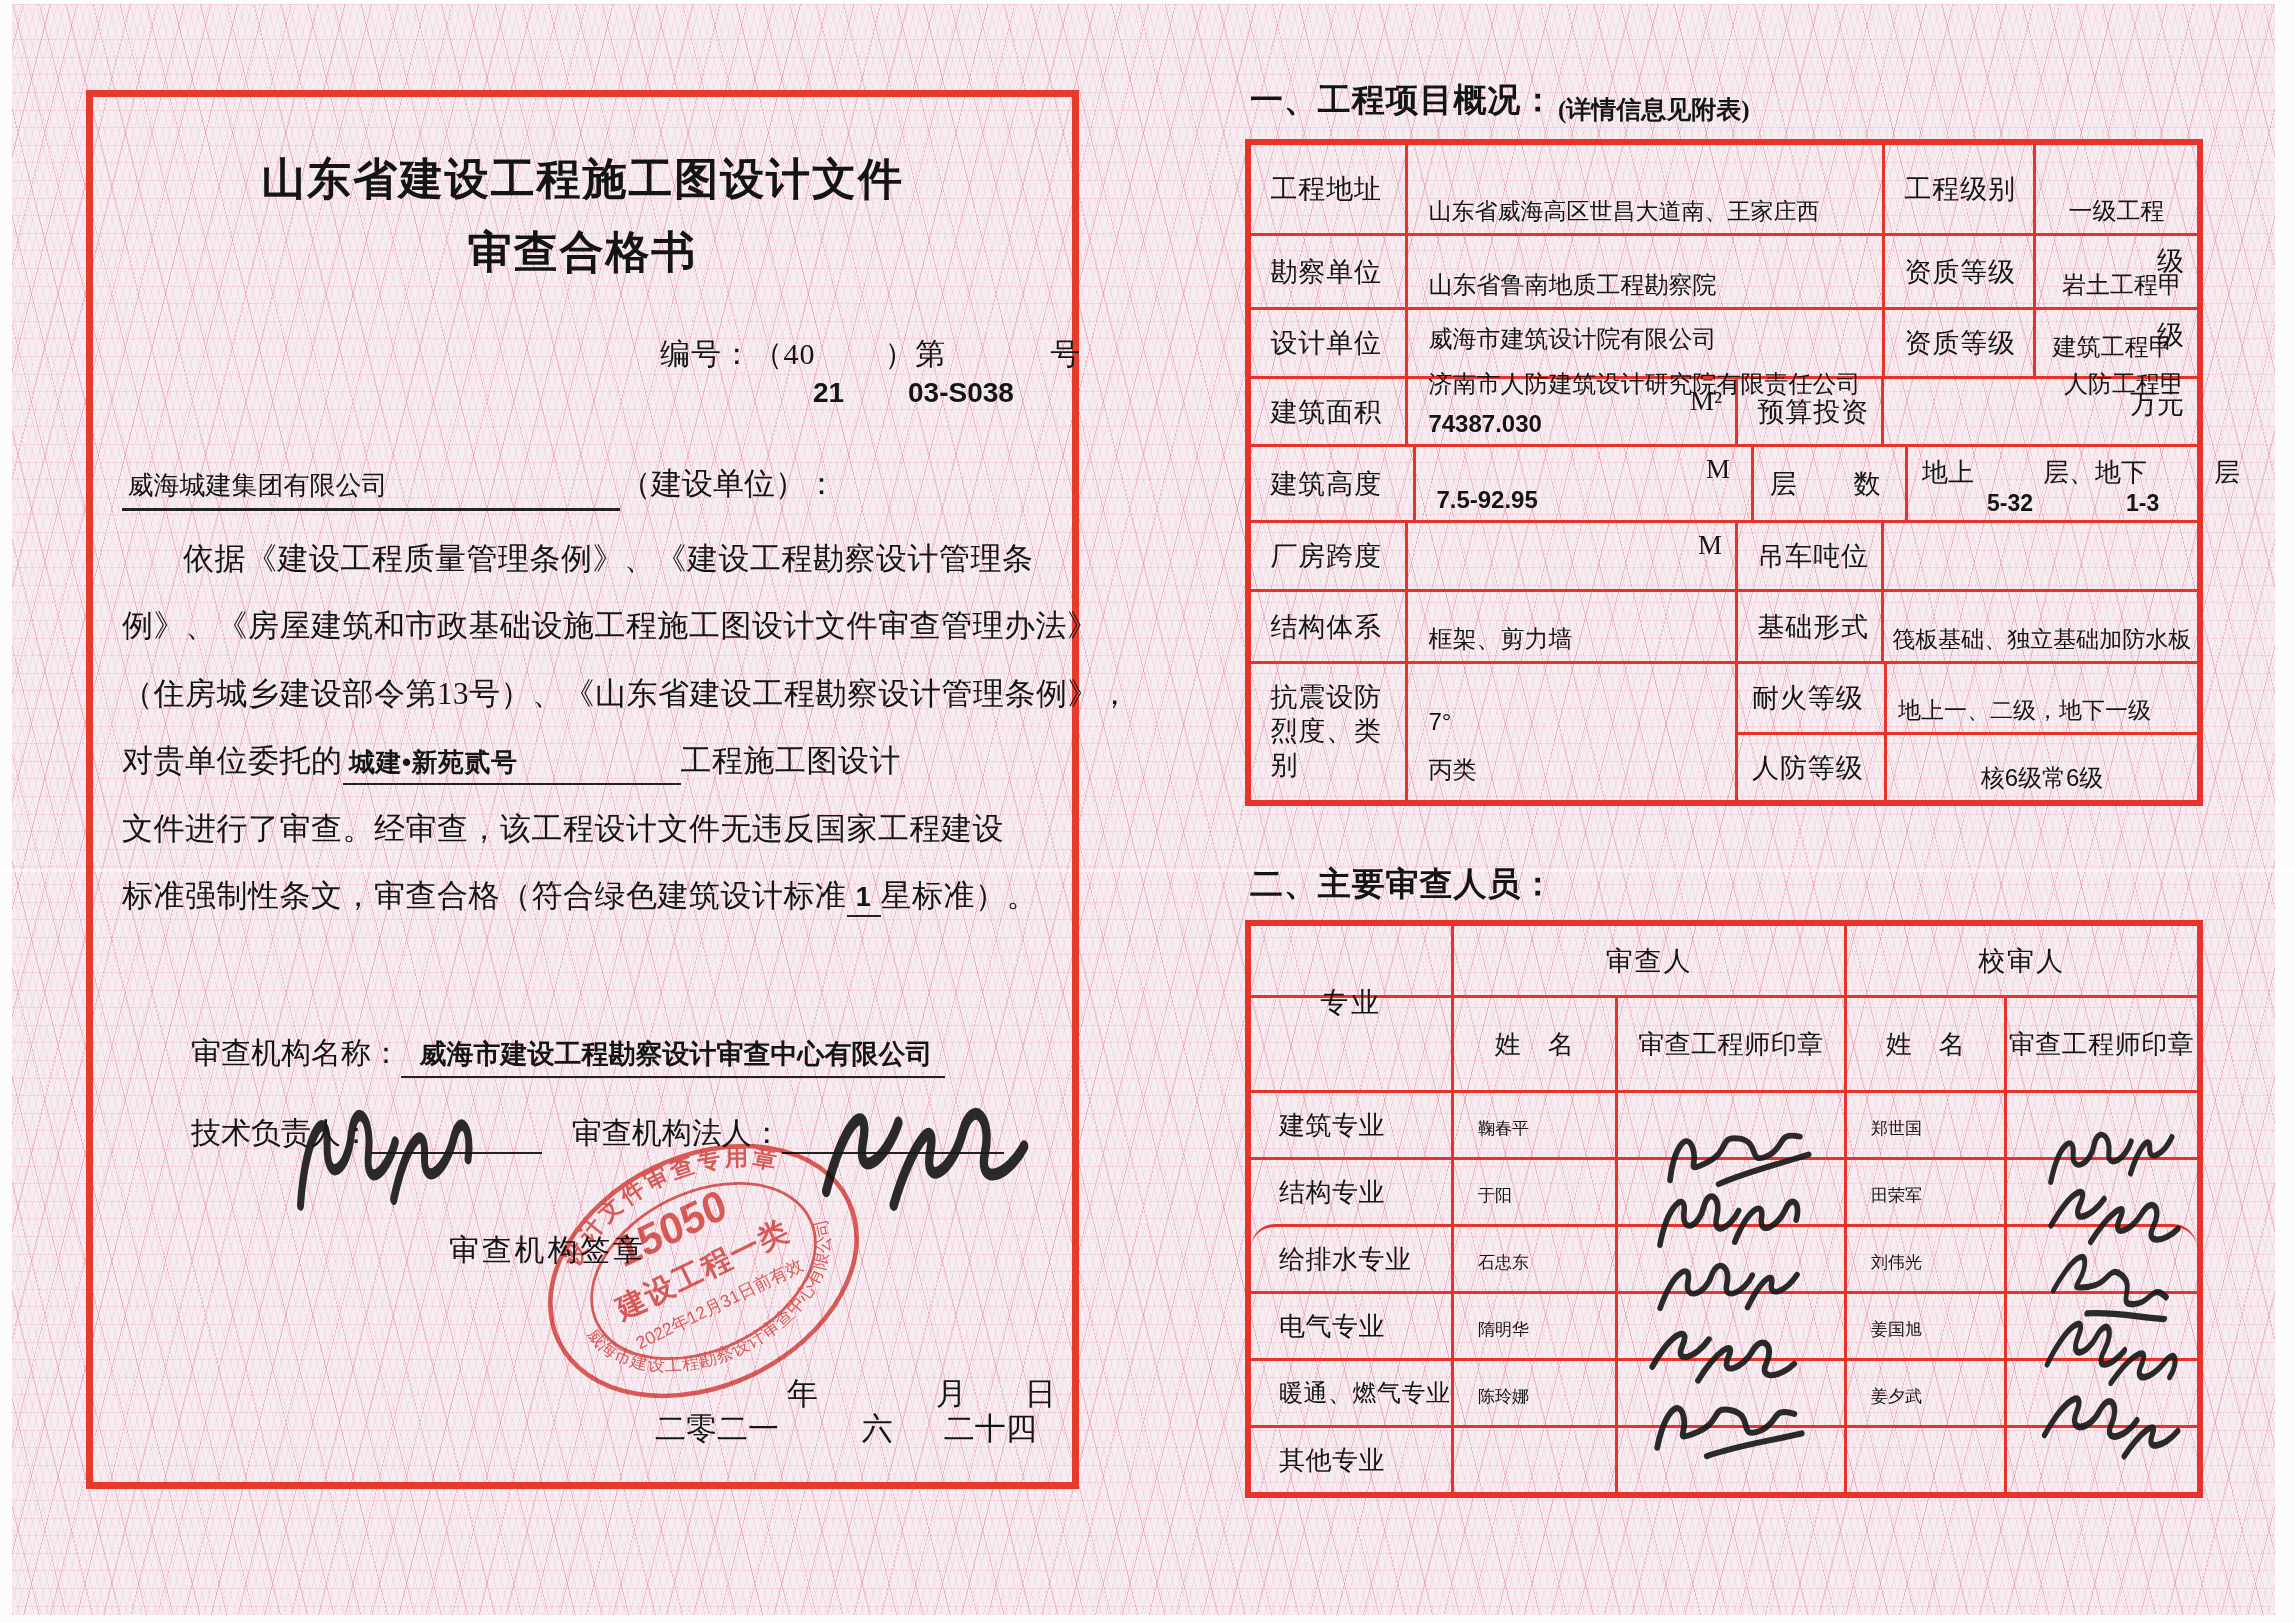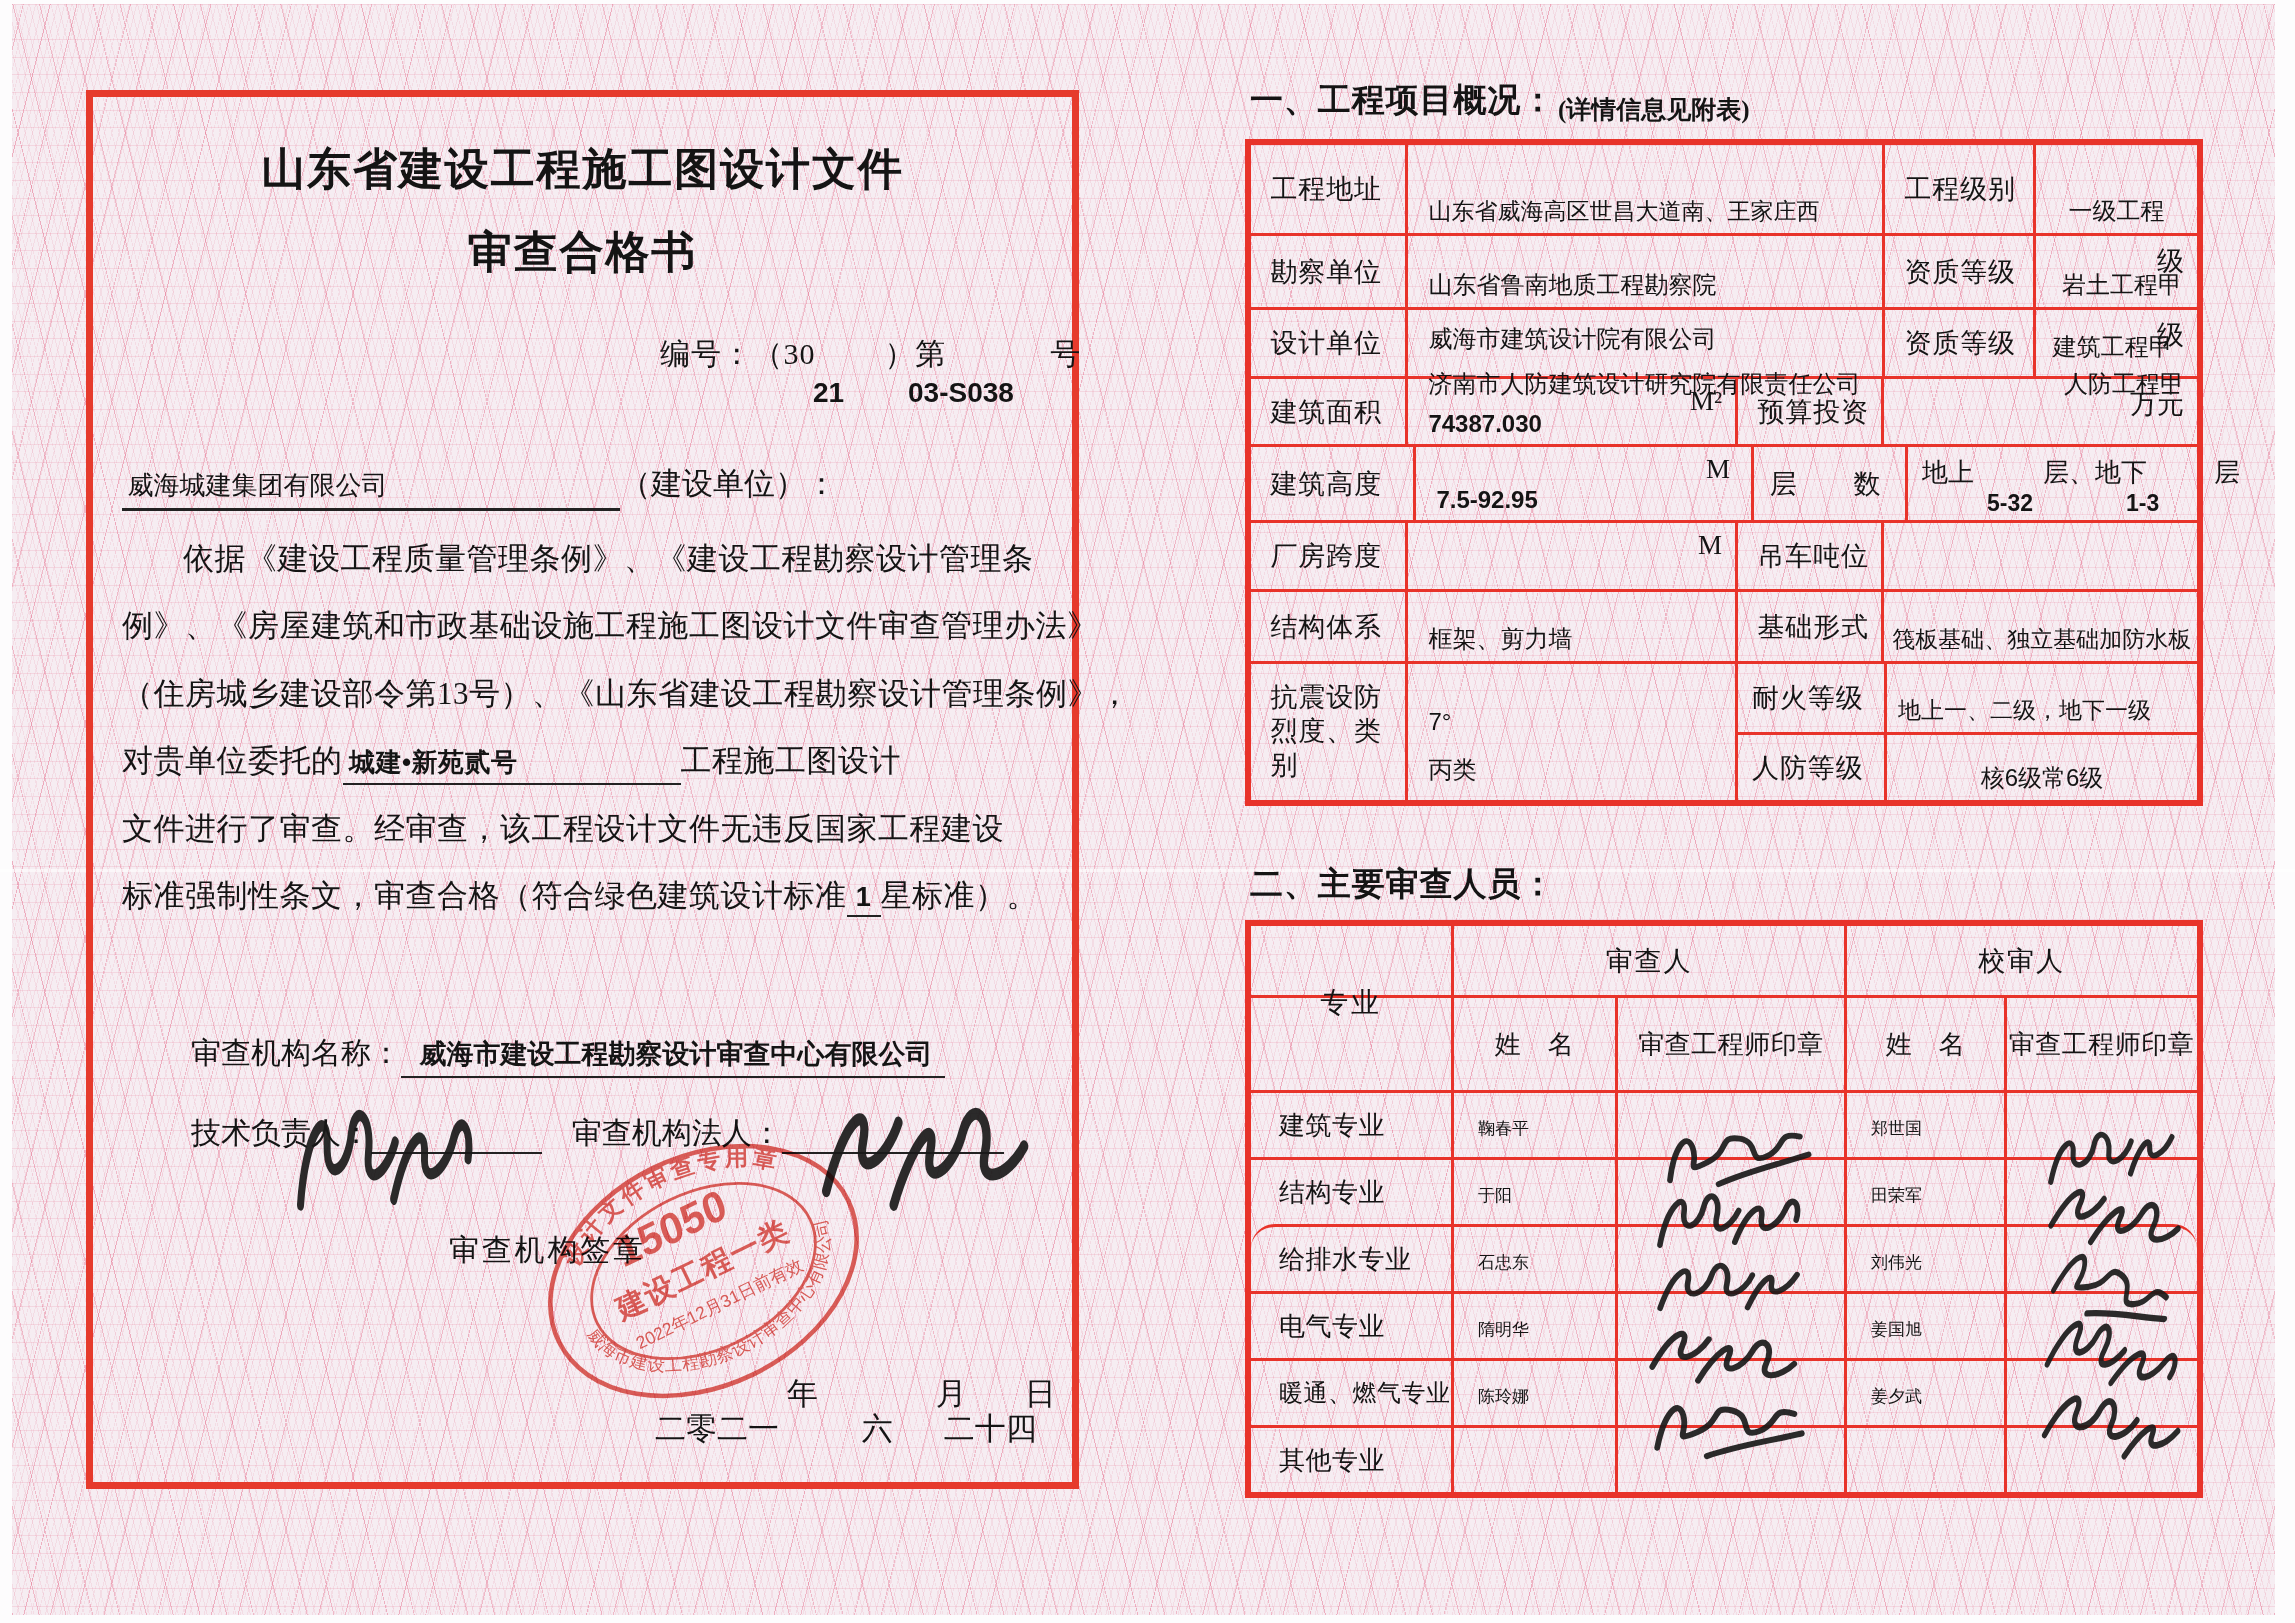--- a/index.html
+++ b/index.html
@@ -76,25 +76,25 @@
 </style>
 </head>
 <body>
 
 <div class="page">
   <div class="paper"></div>
   <div class="crease" style="top:869px;"></div>
 
   <div class="certbox">
 
-    <div class="title" style="top:43px;">山东省建设工程施工图设计文件</div>
+    <div class="title" style="top:53px;">山东省建设工程施工图设计文件</div>
     <div class="title" style="top:126px;">审查合格书</div>
 
     <div class="abs serialline nw" style="left:567px;top:237px;">
-      <span>编号：（30</span><span class="gap" style="width:69px;"></span><span>）第</span><span class="gap" style="width:104px;"></span><span>号</span>
+      <span>编号：（40</span><span class="gap" style="width:69px;"></span><span>）第</span><span class="gap" style="width:104px;"></span><span>号</span>
     </div>
     <div class="abs serialfill" style="left:720px;top:280px;">21</div>
     <div class="abs serialfill" style="left:815px;top:280px;">03-S038</div>
 
     <div class="abs nw" style="left:29px;top:366px;">
       <span class="ul-name">威海城建集团有限公司</span><span style="font-size:31px;">（建设单位）：</span>
     </div>
 
     <div class="bl" style="top:441px;text-indent:61px;">依据《建设工程质量管理条例》、《建设工程勘察设计管理条</div>
     <div class="bl" style="top:508px;">例》、《房屋建筑和市政基础设施工程施工图设计文件审查管理办法》</div>

